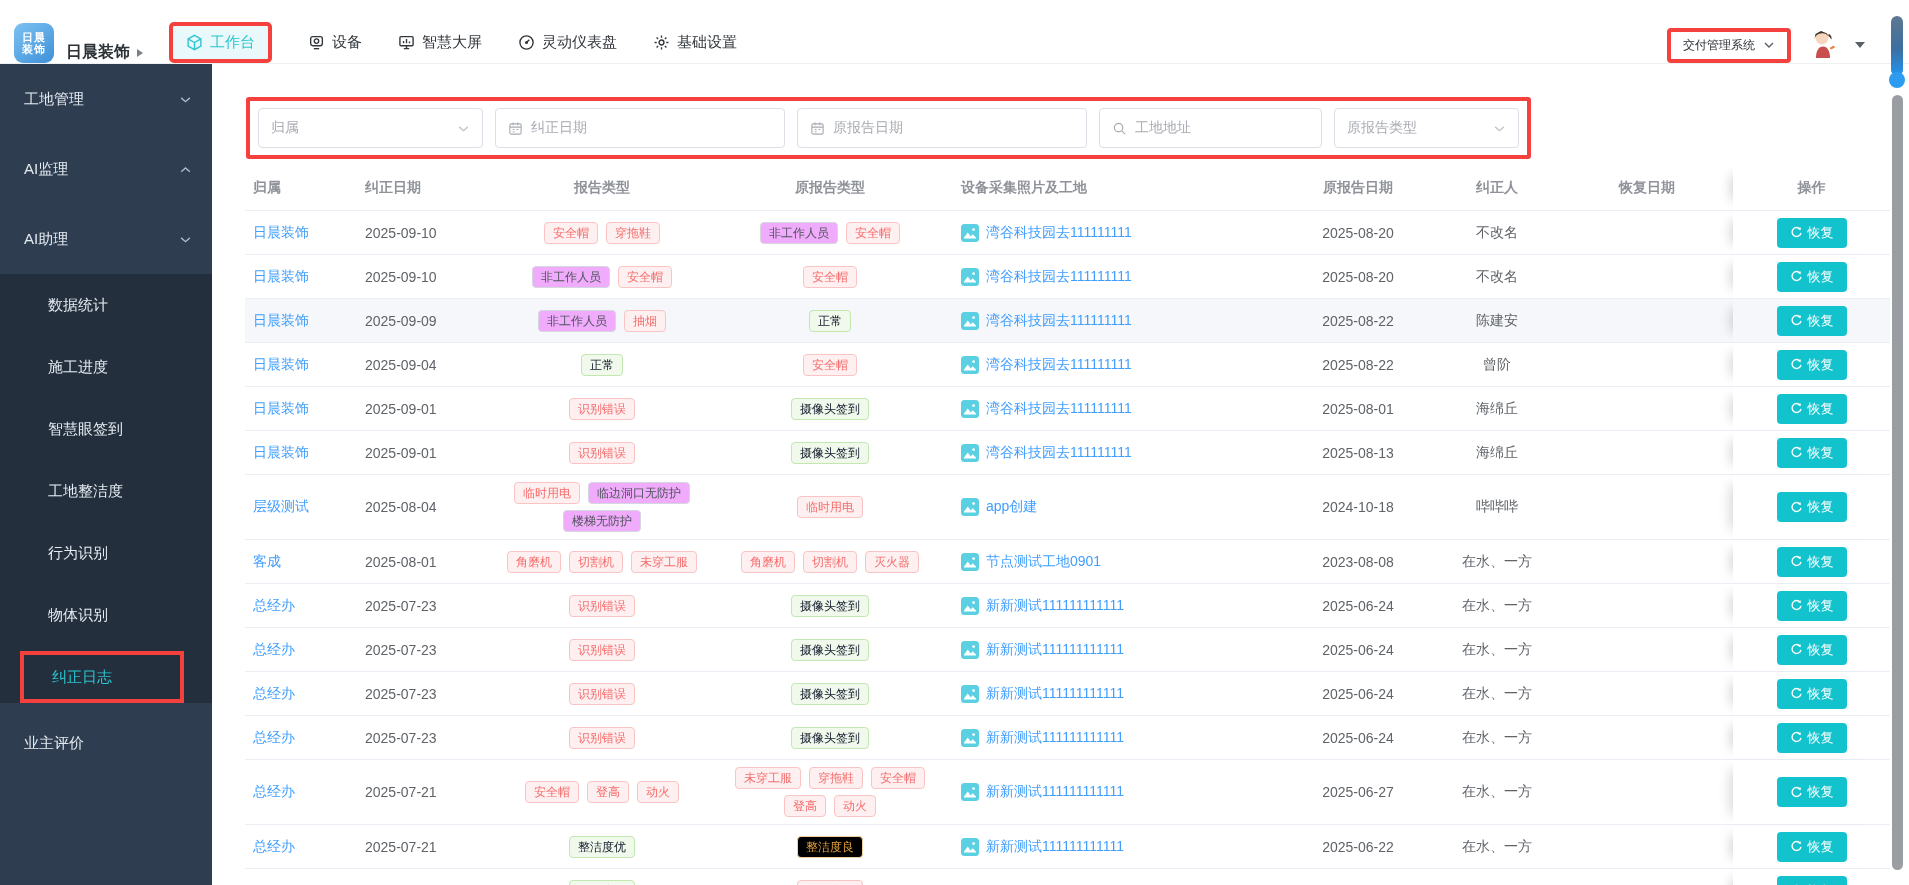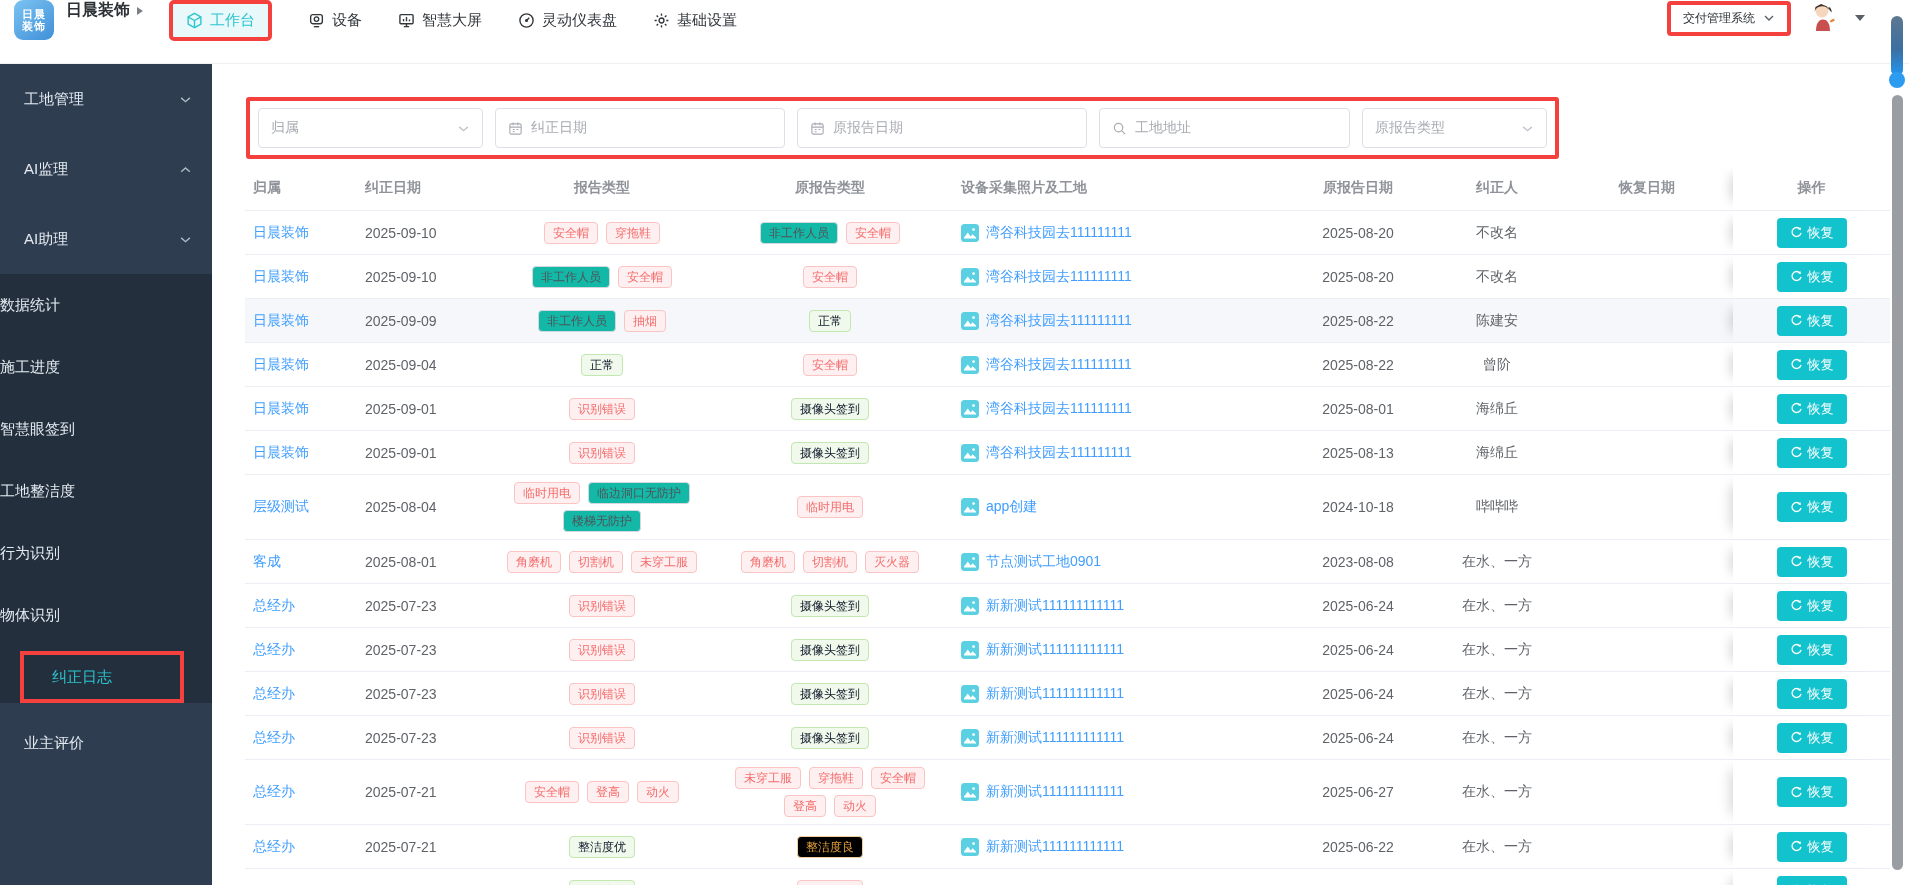--- a/index.html
+++ b/index.html
@@ -1,20 +1,20 @@
 <!DOCTYPE html>
 <html><head>
 <meta charset="utf-8">
 <style>
   * { margin:0; padding:0; box-sizing:border-box; }
   html,body { width:1909px; height:885px; overflow:hidden; background:#fff;
     font-family:"Liberation Sans","DejaVu Sans",sans-serif; }
   
   .header { position:absolute; left:0; top:0; width:1909px; height:64px; background:#fff;
-    border-bottom:1px solid #eef0f2; display:flex; align-items:flex-start; padding:0 44px 0 14px; z-index:30; }
+    border-bottom:1px solid #eef0f2; display:flex; align-items:flex-end; padding:0 44px 0 14px; z-index:30; }
   .logo { width:40px; height:40px; border-radius:9px; background:linear-gradient(140deg,#7cc3f2,#3f90d8);
     color:#fff; font-size:11px; font-weight:bold; display:flex; flex-direction:column; align-items:center;
     justify-content:center; line-height:12px; letter-spacing:1px; flex:0 0 auto; }
   .company { display:flex; align-items:center; gap:7px; margin-left:12px; cursor:pointer; }
   .company-name { font-size:16px; color:#2d3236; font-weight:600; }
   .tri-right { width:0; height:0; border-left:6px solid #7a8088; border-top:4px solid transparent; border-bottom:4px solid transparent; }
   .nav { display:flex; align-items:center; margin-left:26px; gap:36px; }
   .nav-item { display:flex; align-items:center; gap:7px; font-size:15px; color:#32373c; cursor:pointer; white-space:nowrap; }
   .nav-item svg { display:block; }
   .nav-item.active { color:#2bc5ce; background:#e9f9fb; border:4px solid #f5413d; border-radius:5px; padding:7px 13px;font-family:Liberation Mono, monospace; }
@@ -22,21 +22,21 @@
   .system-select { display:flex; align-items:center; gap:8px; font-size:12px; color:#2d3236;
     border:4px solid #f5413d; border-radius:4px; padding:5px 12px; cursor:pointer; white-space:nowrap; }
   .avatar { width:36px; height:36px; border-radius:50%; overflow:hidden; cursor:pointer; background:#fff; }
   .tri-down { width:0; height:0; border-top:6px solid #5b6067; border-left:5px solid transparent; border-right:5px solid transparent; cursor:pointer; }
   
   .sidebar { position:absolute; left:0; top:64px; width:212px; height:821px; background:#2e3d4f; z-index:20; }
   .side-item { height:70px; display:flex; align-items:center; padding:0 20px 0 24px; color:#e4eaf1;
     font-size:15px; cursor:pointer; }
   .side-item .lbl { flex:1; }
   .submenu { background:#232f3d; }
-  .sub-item { height:62px; display:flex; align-items:center; color:#e4eaf1; font-size:15px; cursor:pointer; }
+  .sub-item { height:62px; display:flex; align-items:center; padding-left:48px; color:#e4eaf1; font-size:15px; cursor:pointer; }
   .sub-item.active { color:#2bc5ce; height:52px; margin:5px 28px 5px 20px; border:4px solid #f5413d; padding-left:28px; }
   .chev { stroke:#aeb9c6; }
   
   .main { position:absolute; left:212px; top:64px; width:1697px; height:821px; background:#fff; overflow:hidden; }
   .filters { position:absolute; left:34px; top:33px; display:flex; gap:12px; align-items:center;
     border:4px solid #f5413d; border-radius:3px; padding:7px 8px; background:#fff; }
   .fbox { height:40px; border:1px solid #dcdfe6; border-radius:4px; background:#fff; display:flex;
     align-items:center; padding:0 12px; gap:8px; color:#a8abb2; font-size:14px; cursor:pointer; }
   .fbox .ph { flex:1; white-space:nowrap; }
   
@@ -47,21 +47,21 @@
   .tr.row-hover { background:#f5f7fa; }
   .td { display:flex; align-items:center; padding:0 8px; font-size:14px; color:#5f6368; overflow:hidden; }
   .td.c-center { justify-content:center; text-align:center; }
   .head .td { color:#8f9399; font-weight:600; font-size:14px; }
   .link { color:#409eff; cursor:pointer; white-space:nowrap; }
   .tags { display:flex; flex-wrap:wrap; justify-content:center; align-items:center; gap:6px 8px; padding:7px 0; }
   .tag { display:inline-flex; align-items:center; height:22px; padding:0 8px; border-radius:4px;
     font-size:12px; line-height:1; border:1px solid; white-space:nowrap; }
   .tag.danger  { color:#f56c6c; background:#fef0f0; border-color:#fbc4c4; }
   .tag.success { color:#0f172a; background:#f0f9eb; border-color:#c2e7b0; }
-  .tag.plain   { color:#4e545a; background:#14b8a6;    border-color:#d4d7de; }
+  .tag.plain   { color:#4e545a; background:#f0abfc;    border-color:#d4d7de; }
   .tag.warning { color:#e6a23c; background:#000000; border-color:#f3d19e; }
   .site { display:flex; align-items:center; gap:7px; cursor:pointer; }
   .td.op { box-shadow:-12px 0 12px -10px rgba(0,0,0,.18); justify-content:center; }
   .btn-restore { display:inline-flex; align-items:center; gap:5px; background:#12c3cd; color:#fff;
     border:none; border-radius:4px; height:30px; padding:0 13px; font-size:13px; cursor:pointer; white-space:nowrap; }
   
   .scroll-thumb { position:absolute; left:1892px; top:95px; width:11px; height:775px; background:#9a9da1;
     border-radius:6px; z-index:40; }
   .scroll-pin { position:absolute; left:1891px; top:16px; width:12px; height:60px; border-radius:6px;
     background:linear-gradient(180deg,#5d7890 0%,#3c6fa0 55%,#2196f3 100%); z-index:41; }
@@ -212,21 +212,21 @@
       </svg>
       <span class="ph">纠正日期</span>
     </div>
     <div class="fbox" style="width:290px">
       <svg width="15" height="15" viewBox="0 0 16 16" fill="none" stroke="#a8abb2" stroke-width="1.2">
         <rect x="2" y="3" width="12" height="11" rx="1.5"></rect>
           <path d="M2 6.5h12M5.5 1.5v3M10.5 1.5v3M5 9h2M9 9h2M5 11.5h2"></path>
       </svg>
       <span class="ph">原报告日期</span>
     </div>
-    <div class="fbox" style="width:251px">
+    <div class="fbox" style="width:223px">
       <svg width="15" height="15" viewBox="0 0 16 16" fill="none" stroke="#a8abb2" stroke-width="1.3">
         <circle cx="7" cy="7" r="4.5"></circle>
           <path d="M10.5 10.5L14 14"></path>
       </svg>
       <span class="ph">工地地址</span>
     </div>
     <div class="fbox" style="width:185px">
       <span class="ph">原报告类型</span>
       <svg width="13" height="13" viewBox="0 0 12 12" fill="none" stroke="#c0c4cc" stroke-width="1.3">
           <path d="M2 4.5l4 3.5 4-3.5"></path>

